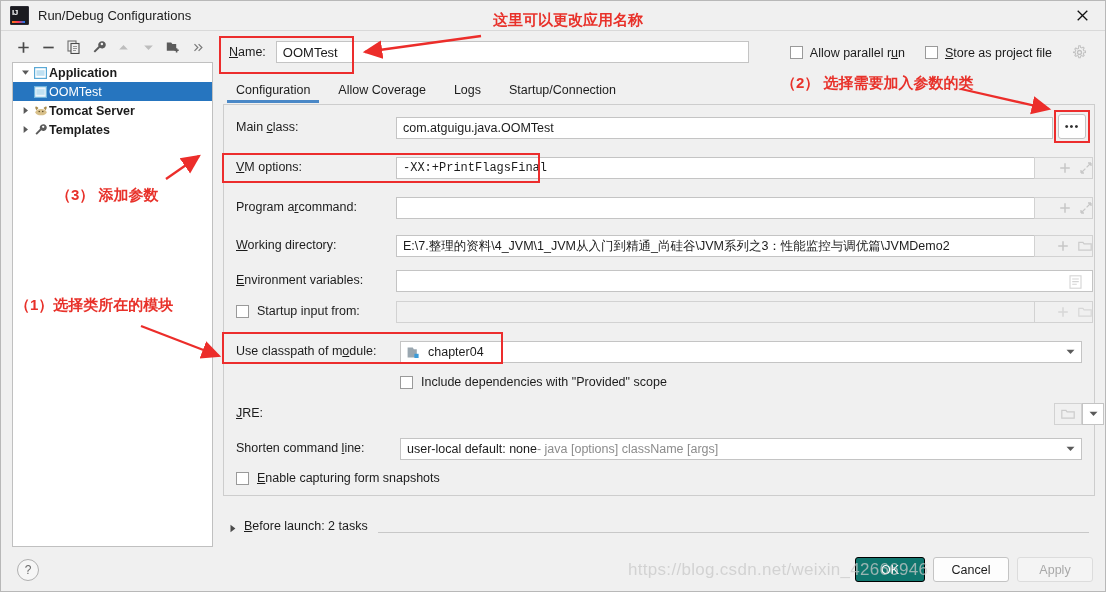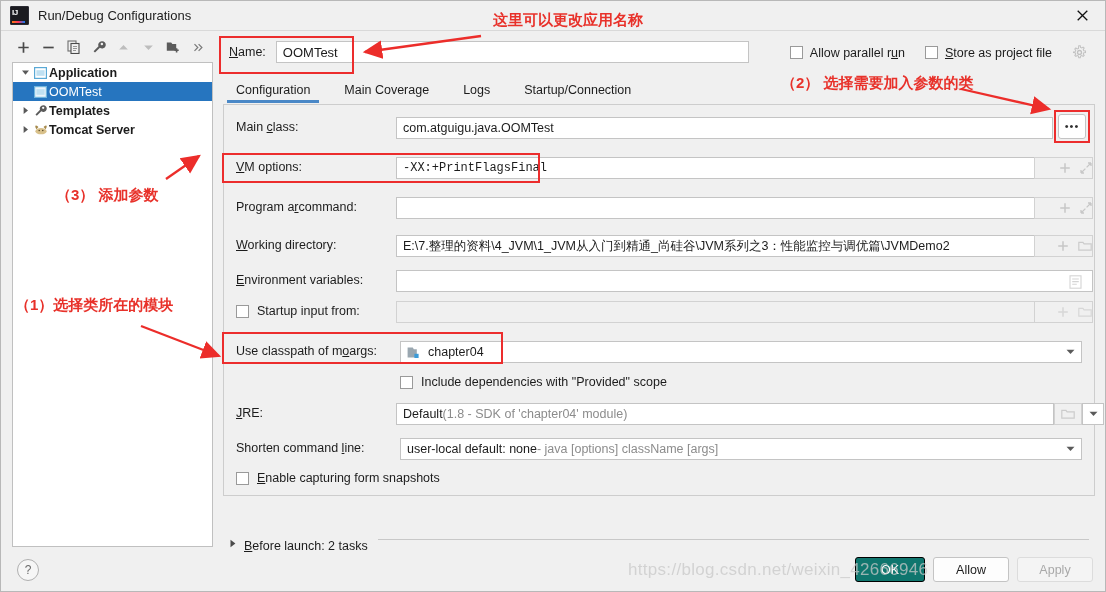--- a/index.html
+++ b/index.html
@@ -48,21 +48,21 @@
   .u{text-decoration:underline;}
   .name-input{margin-left:10px;width:473px;height:22px;background:#fff;border:1px solid #c4c4c4;
     box-sizing:border-box;display:flex;align-items:center;padding:0 6px;font-size:13px;}
 
   .opt-right{position:absolute;right:18px;top:44px;display:flex;align-items:center;gap:20px;}
   .cbx{width:13px;height:13px;border:1px solid #9a9a9a;background:#fff;box-sizing:border-box;flex:none;}
   .cbwrap{display:flex;align-items:center;gap:7px;cursor:pointer;}
   .gear{width:15px;height:15px;opacity:.45;}
 
   
-  .tabs{position:absolute;left:226px;top:79px;display:flex;align-items:flex-end;gap:16px;}
+  .tabs{position:absolute;left:226px;top:79px;display:flex;align-items:flex-end;gap:10px;}
   .tab{padding:3px 9px 6px 9px;font-size:12.5px;cursor:pointer;position:relative;color:#1c1c1c;}
   .tab.active:after{content:"";position:absolute;left:0;right:0;bottom:0;height:3px;background:#4a88c7;}
 
   
   .formpanel{position:absolute;left:222px;top:103px;width:872px;height:392px;
     background:#f0f0f0;border:1px solid #cdcdcd;box-sizing:border-box;}
   .flabel{position:absolute;left:12px;font-size:12.5px;white-space:nowrap;}
   .fctrl{position:absolute;height:22px;background:#fff;border:1px solid #c4c4c4;box-sizing:border-box;
     display:flex;align-items:center;padding:0 6px;font-size:12.5px;overflow:hidden;white-space:nowrap;}
   .fctrl.flat{background:#f0f0f0;border-color:#d2d2d2;}
@@ -75,21 +75,21 @@
     align-items:center;justify-content:center;cursor:pointer;}
   .cbrow{position:absolute;display:flex;align-items:center;gap:8px;cursor:pointer;}
 
   .dotsbtn{position:absolute;width:28px;height:25px;background:#fff;border:1px solid #c4c4c4;
     border-radius:3px;box-sizing:border-box;display:flex;align-items:center;justify-content:center;cursor:pointer;}
   .dots{letter-spacing:1px;font-size:11px;color:#333;line-height:1;}
 
   .modicon{width:15px;height:13px;flex:none;margin-right:6px;}
 
   
-  .beforelaunch{position:absolute;left:228px;top:518px;display:flex;align-items:flex-start;width:860px;cursor:pointer;margin-top:20px;}
+  .beforelaunch{position:absolute;left:228px;top:518px;display:flex;align-items:flex-end;width:860px;cursor:pointer;}
   .bl-tri{margin-right:7px;display:block;}
   .bl-line{flex:1;height:1px;background:#c8c8c8;margin-left:10px;}
 
   
   .btn{position:absolute;height:25px;border-radius:3px;box-sizing:border-box;display:flex;
     align-items:center;justify-content:center;font-size:12.5px;cursor:pointer;}
   .btn.primary{background:#0f766e;border:1px solid #000000;color:#fff;}
   .btn.normal{background:#fdfdfd;border:1px solid #c4c4c4;color:#1c1c1c;}
   .btn.disabled{background:#f4f4f4;border:1px solid #dcdcdc;color:#a9a9a9;}
 
@@ -195,45 +195,45 @@
       <span class="tlabel plain">OOMTest</span>
     </div>
 
     <div class="trow">
       <div class="tw">
         <svg width="9" height="9" viewBox="0 0 9 9">
             <path d="M2.6 1 L7 4.5 L2.6 8 Z" fill="#5a5a5a"></path>
           </svg>
       </div>
       <div class="tico">
-        <svg width="13" height="13" viewBox="0 0 14 14">
-          <path d="M9.8 1.3a3.6 3.6 0 0 0-3.3 5l-4.9 4.9 1.4 1.4 4.9-4.9a3.6 3.6 0 1 0 1.9-6.4z" fill="#5b5b5b"></path>
-          <circle cx="9.9" cy="4.1" r="1.25" fill="#fff"></circle>
-        </svg>
-      </div>
-      <span class="tlabel">Templates</span>
-    </div>
-
-    <div class="trow">
-      <div class="tw">
-        <svg width="9" height="9" viewBox="0 0 9 9">
-            <path d="M2.6 1 L7 4.5 L2.6 8 Z" fill="#5a5a5a"></path>
-          </svg>
-      </div>
-      <div class="tico">
         <svg width="14" height="12" viewBox="0 0 14 12">
           <ellipse cx="7" cy="7.2" rx="5.6" ry="3.1" fill="#d8c08a"></ellipse>
           <path d="M2.5 5.2c-1-1.3-1.6-2.6-1-3.4.7-.8 2.1.2 2.9 1.2" fill="#a6894b"></path>
           <path d="M11.5 5.2c1-1.3 1.6-2.6 1-3.4-.7-.8-2.1.2-2.9 1.2" fill="#a6894b"></path>
           <circle cx="5.2" cy="6.5" r="0.7" fill="#4a3c1c"></circle>
           <circle cx="8.8" cy="6.5" r="0.7" fill="#4a3c1c"></circle>
         </svg>
       </div>
       <span class="tlabel">Tomcat Server</span>
     </div>
+
+    <div class="trow">
+      <div class="tw">
+        <svg width="9" height="9" viewBox="0 0 9 9">
+            <path d="M2.6 1 L7 4.5 L2.6 8 Z" fill="#5a5a5a"></path>
+          </svg>
+      </div>
+      <div class="tico">
+        <svg width="13" height="13" viewBox="0 0 14 14">
+          <path d="M9.8 1.3a3.6 3.6 0 0 0-3.3 5l-4.9 4.9 1.4 1.4 4.9-4.9a3.6 3.6 0 1 0 1.9-6.4z" fill="#5b5b5b"></path>
+          <circle cx="9.9" cy="4.1" r="1.25" fill="#fff"></circle>
+        </svg>
+      </div>
+      <span class="tlabel">Templates</span>
+    </div>
   </div>
 
   <div class="namerow">
     <span class="lbl"><span class="u">N</span>ame:</span>
     <div class="name-input">
       <span>OOMTest</span>
     </div>
   </div>
 
   <div class="opt-right">
@@ -246,21 +246,21 @@
       <span class="lbl"><span class="u">S</span><span>tore as project file</span></span>
     </div>
     <svg class="gear" viewBox="0 0 16 16">
       <path d="M8 5.2a2.8 2.8 0 1 0 0 5.6 2.8 2.8 0 0 0 0-5.6zm0 1.4a1.4 1.4 0 1 1 0 2.8 1.4 1.4 0 0 1 0-2.8z" fill="#8a8a8a"></path>
       <path d="M7.2 0.8h1.6l.3 1.8 1.3.6 1.5-1 1.1 1.1-1 1.5.6 1.3 1.8.3v1.6l-1.8.3-.6 1.3 1 1.5-1.1 1.1-1.5-1-1.3.6-.3 1.8H7.2l-.3-1.8-1.3-.6-1.5 1-1.1-1.1 1-1.5-.6-1.3-1.8-.3V7.4l1.8-.3.6-1.3-1-1.5 1.1-1.1 1.5 1 1.3-.6z" fill="none" stroke="#8a8a8a" stroke-width="1.1"></path>
     </svg>
   </div>
 
   <div class="tabs">
     <div class="tab active"><span>Configuration</span></div>
-    <div class="tab"><span>Main Coverage</span></div>
+    <div class="tab"><span>Allow Coverage</span></div>
     <div class="tab"><span>Logs</span></div>
     <div class="tab"><span>Startup/Connection</span></div>
   </div>
 
   <div class="formpanel">
 
     <div class="flabel" style="top:15px;"><span>Main </span><span class="u">c</span><span>lass:</span></div>
     <div class="fctrl" style="left:172px;top:12px;width:657px;">
       <span>com.atguigu.java.OOMTest</span>
     </div>
@@ -322,44 +322,40 @@
     </div>
     <div class="iconbtns fctrl flat" style="left:810px;top:196px;width:59px;padding:0;">
       <svg class="ic" width="12" height="12" viewBox="0 0 12 12">
           <path d="M6 1.2V10.8M1.2 6H10.8" stroke="#b5b5b5" stroke-width="1.5"></path>
         </svg>
       <svg class="ic" width="14" height="12" viewBox="0 0 14 12">
           <path d="M0.8 2.4h4.2l1 1.4h7.2v6.4H0.8z" fill="none" stroke="#b5b5b5" stroke-width="1.2"></path>
         </svg>
     </div>
 
-    <div class="flabel" style="top:239px;"><span>Use classpath of m</span><span class="u">o</span><span>args:</span></div>
+    <div class="flabel" style="top:239px;"><span>Use classpath of m</span><span class="u">o</span><span>dule:</span></div>
     <div class="fctrl" style="left:176px;top:236px;width:682px;position:absolute;">
       <svg class="modicon" viewBox="0 0 15 13">
         <path d="M0.6 1.6h5.2l1 1.6h3v8.2H0.6z" fill="#9aa7b0"></path>
         <rect x="7.4" y="7.8" width="4.2" height="4.2" fill="#3b9bd8"></rect>
       </svg>
       <span>chapter04</span>
       <span class="combo-arrow">
         <svg width="9" height="6" viewBox="0 0 9 6">
             <path d="M0.5 0.8 L4.5 5 L8.5 0.8 Z" fill="#5a5a5a"></path>
           </svg>
       </span>
     </div>
 
     <div class="cbrow" style="left:176px;top:270px;">
       <span class="cbx"></span>
       <span class="lbl">Include dependencies with "Provided" scope</span>
     </div>
 
     <div class="flabel" style="top:301px;"><span class="u">J</span><span>RE:</span></div>
-    <div class="fctrl" style="left:172px;top:298px;width:658px;">
-      <span>Default</span>
-        <span class="dim"> (1.8 - SDK of 'chapter04' module)</span>
-    </div>
     <div class="fctrl flat" style="left:830px;top:298px;width:28px;justify-content:center;padding:0;">
       <svg class="ic" width="14" height="12" viewBox="0 0 14 12">
           <path d="M0.8 2.4h4.2l1 1.4h7.2v6.4H0.8z" fill="none" stroke="#9a9a9a" stroke-width="1.2"></path>
         </svg>
     </div>
     <div class="fctrl" style="left:858px;top:298px;width:22px;justify-content:center;padding:0;">
       <svg width="9" height="6" viewBox="0 0 9 6">
           <path d="M0.5 0.8 L4.5 5 L8.5 0.8 Z" fill="#5a5a5a"></path>
         </svg>
     </div>
@@ -393,21 +389,21 @@
     <span class="bl-line"></span>
   </div>
 
   <div class="helpbtn">
       <span>?</span>
     </div>
   <div class="btn primary" style="left:854px;top:556px;width:70px;">
       <span>OK</span>
     </div>
   <div class="btn normal" style="left:932px;top:556px;width:76px;">
-      <span>Allow</span>
+      <span>Cancel</span>
     </div>
   <div class="btn disabled" style="left:1016px;top:556px;width:76px;">
       <span>Apply</span>
     </div>
 
   <div class="watermark">https://blog.csdn.net/weixin_42666946</div>
 
   <div class="redbox" style="left:218px;top:35px;width:135px;height:38px;"></div>
   <div class="redbox" style="left:1053px;top:109px;width:36px;height:33px;"></div>
   <div class="redbox" style="left:221px;top:152px;width:318px;height:30px;"></div>

